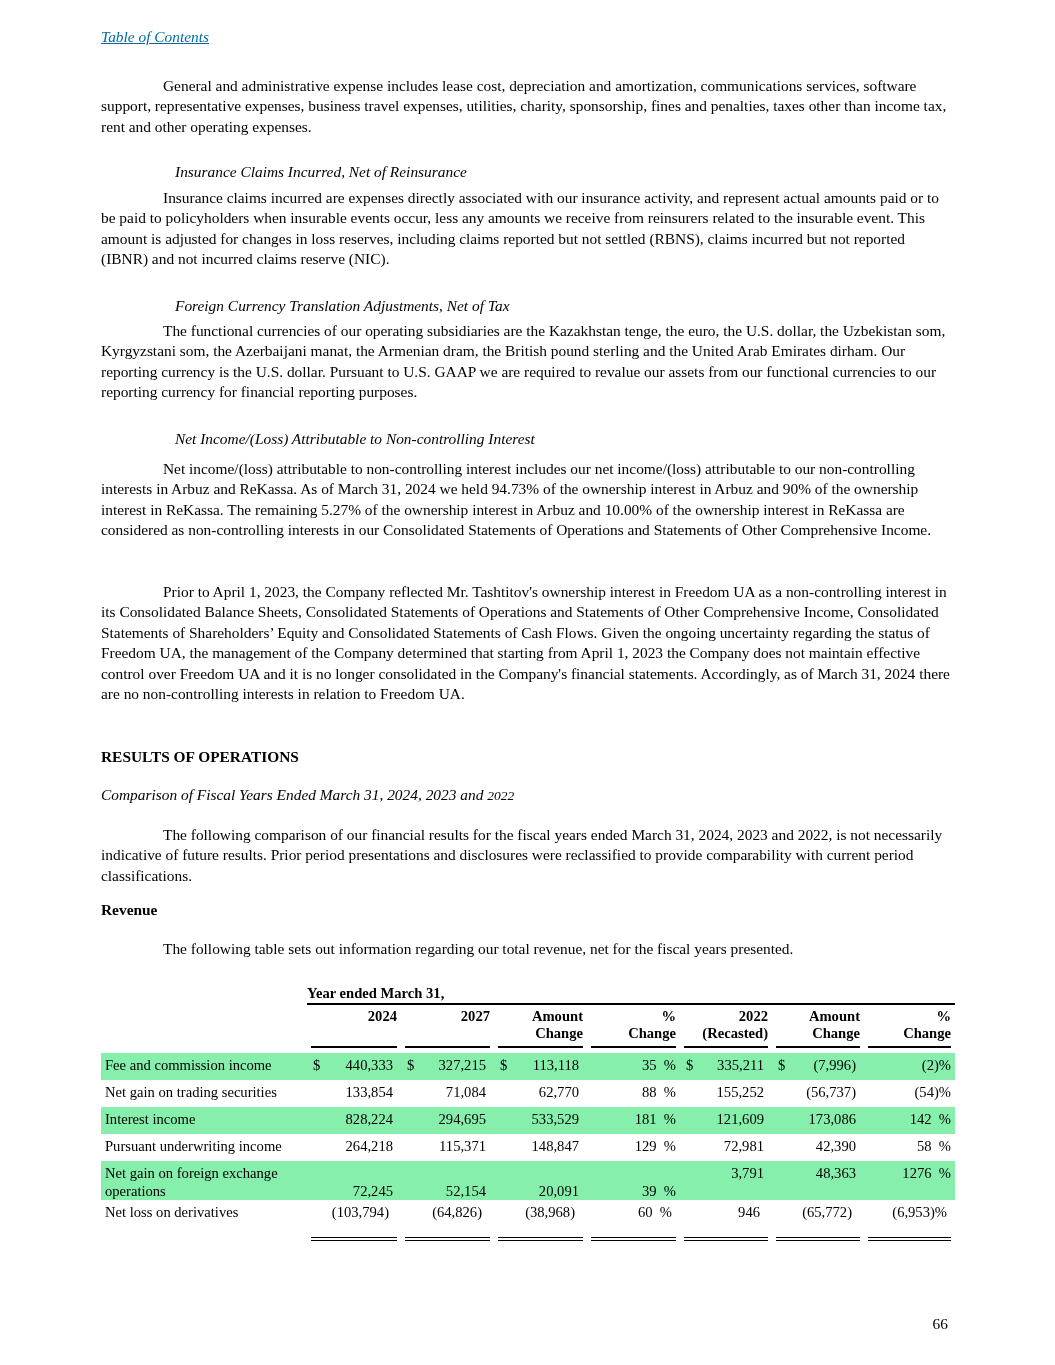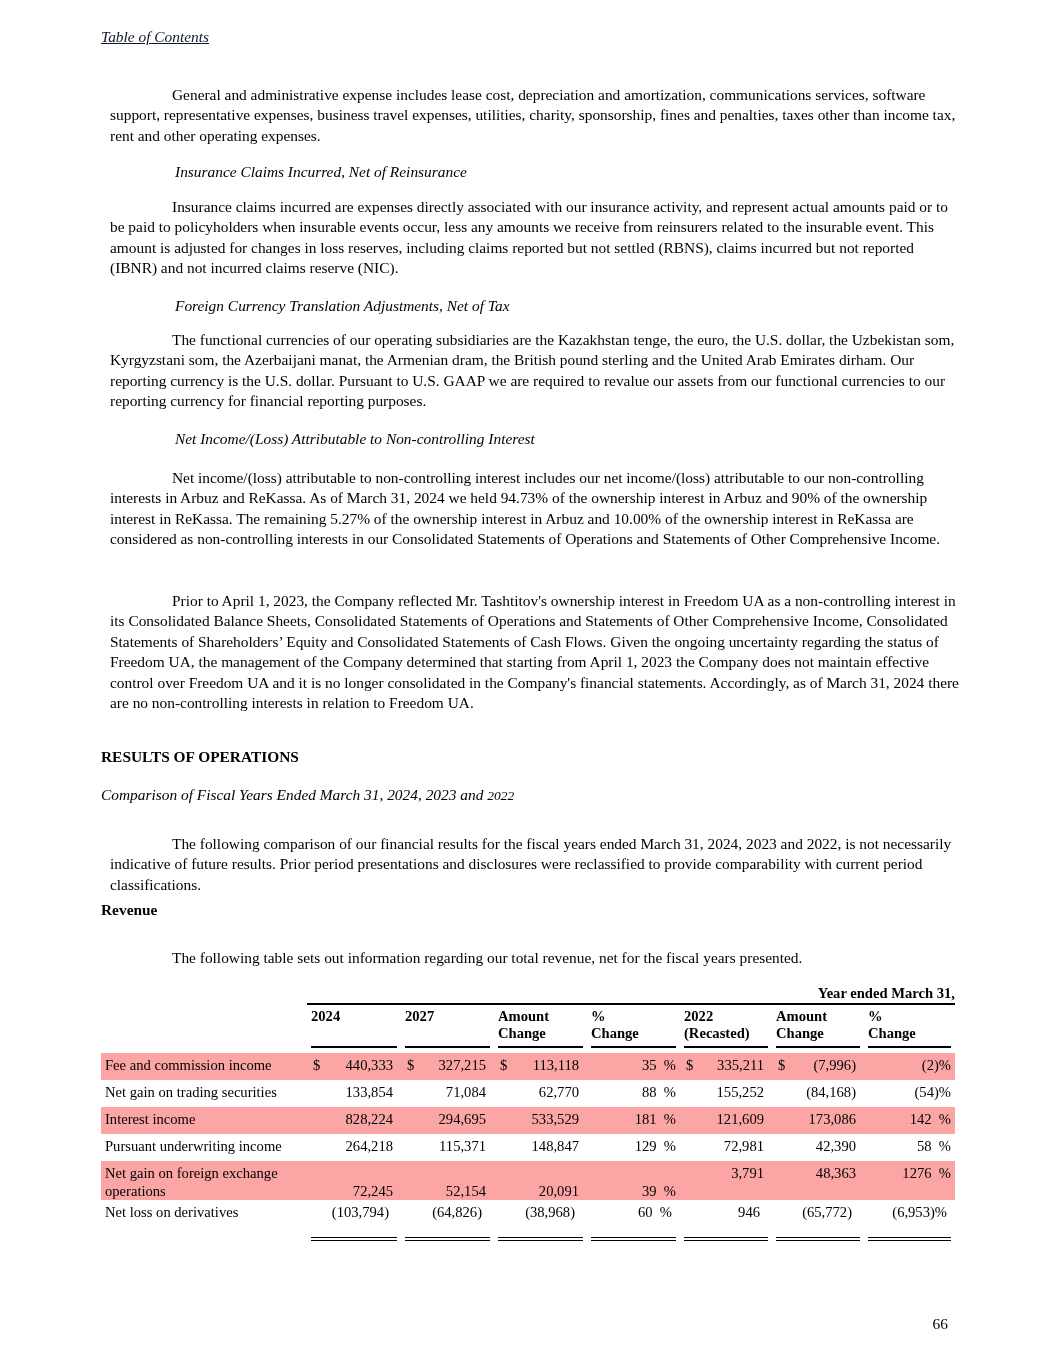--- a/index.html
+++ b/index.html
@@ -1,35 +1,35 @@
 <!DOCTYPE html>
 <html><head>
 <meta charset="utf-8">
 <style>
   html, body { margin: 0; padding: 0; background: #ffffff; }
   body {
     width: 1055px; height: 1365px; position: relative; overflow: hidden;
     font-family: "Liberation Serif", serif; color: #000; font-size: 15.4px;
   }
   .page { position: absolute; left: 101px; top: 0; width: 854px; }
-  .toc { position: absolute; top: 28px; left: 0; color: #0f172a; font-style: italic; text-decoration: underline; font-size: 15.4px; cursor: pointer; }
-  .para { position: absolute; left: 0; width: 854px; line-height: 20.4px; margin: 9px; }
+  .toc { position: absolute; top: 28px; left: 0; color: #0369a1; font-style: italic; text-decoration: underline; font-size: 15.4px; cursor: pointer; }
+  .para { position: absolute; left: 0; width: 854px; line-height: 20.4px; margin: 0; }
   .para .indent { display: inline-block; width: 62px; }
   .subhead { position: absolute; left: 62px; font-weight: normal; font-style: italic; margin: 12px; }
   .head { position: absolute; left: 0; font-weight: bold; margin: 0; }
   .head-it { position: absolute; left: 0; font-weight: normal; font-style: italic; margin: 0; }
   .head-it .small { font-size: 13.5px; }
 
   table.fin { position: absolute; left: 0; top: 983px; width: 854px; border-collapse: separate; border-spacing: 0; font-size: 14.6px; }
   table.fin td, table.fin th { padding: 0; vertical-align: top; }
-  .yr-head { text-align: right; font-weight: bold; height: 20px; line-height: 20px; }
+  .yr-head { text-align: left; font-weight: bold; height: 20px; line-height: 20px; }
   .yr-head-cell { border-bottom: 2px solid #000; }
-  th.col { font-weight: bold; text-align: left; line-height: 17px; padding-top: 3px !important; padding-bottom: 5px !important; }
+  th.col { font-weight: bold; text-align: right; line-height: 17px; padding-top: 3px !important; padding-bottom: 5px !important; }
   th.col .inner { border-bottom: 2px solid #000; margin: 0 4px; padding-bottom: 4px; display:block; }
-  tr.shade td { background: #fca5a5; margin-top: 36px; }
+  tr.shade td { background: #86efac; margin-top: 36px; }
   td.lbl { padding-left: 4px !important; line-height: 18px; height: 24px; padding-top: 3px !important; }
   td.num { position: relative; text-align: right; line-height: 18px; padding-top: 3px !important; }
   td.num .cur { position: absolute; left: 6px; }
   td.num .v { padding-right: 8px; }
   td.num .pct { padding-right: 4px; }
   tr.last td.num .inner { border-bottom: 4px double #000; margin: 0 4px; display: block; padding-bottom: 16px; position: relative; }
   .pg { position: absolute; left: 0; width: 948px; top: 1315px; text-align: right; font-size: 15.4px; }
 </style>
 </head>
 <body>
@@ -108,21 +108,21 @@
       <td class="num"><span>(2)</span><span class="pct">%</span></td>
     </tr>
 
     <tr>
       <td class="lbl">Net gain on trading securities</td>
       <td class="num"><span class="v">133,854</span></td>
       <td class="num"><span class="v">71,084</span></td>
       <td class="num"><span class="v">62,770</span></td>
       <td class="num"><span>88</span>&nbsp;&nbsp;<span class="pct">%</span></td>
       <td class="num"><span class="v">155,252</span></td>
-      <td class="num"><span class="v">(84,168)</span></td>
+      <td class="num"><span class="v">(56,737)</span></td>
       <td class="num"><span>(54)</span><span class="pct">%</span></td>
     </tr>
 
     <tr class="shade">
       <td class="lbl">Interest income</td>
       <td class="num"><span class="v">828,224</span></td>
       <td class="num"><span class="v">294,695</span></td>
       <td class="num"><span class="v">533,529</span></td>
       <td class="num"><span>181</span>&nbsp;&nbsp;<span class="pct">%</span></td>
       <td class="num"><span class="v">121,609</span></td>

